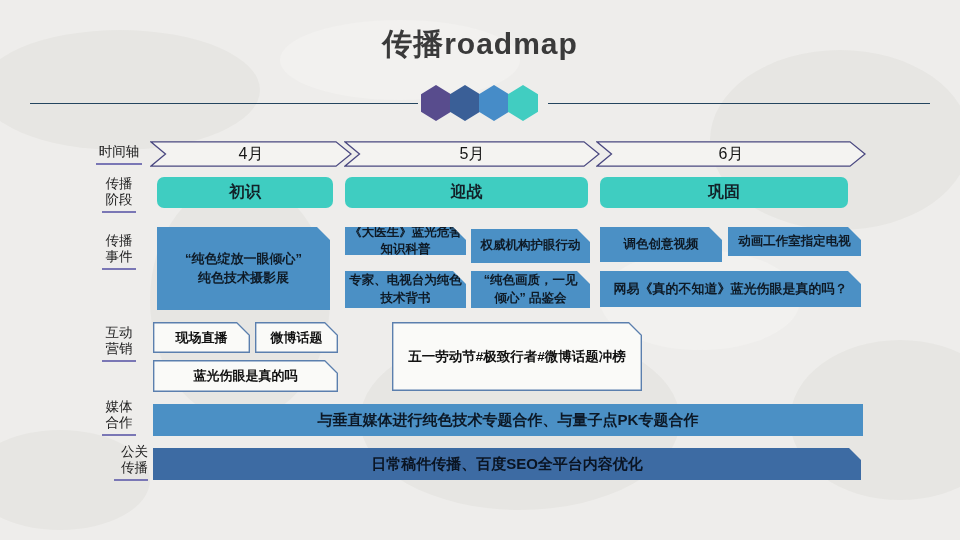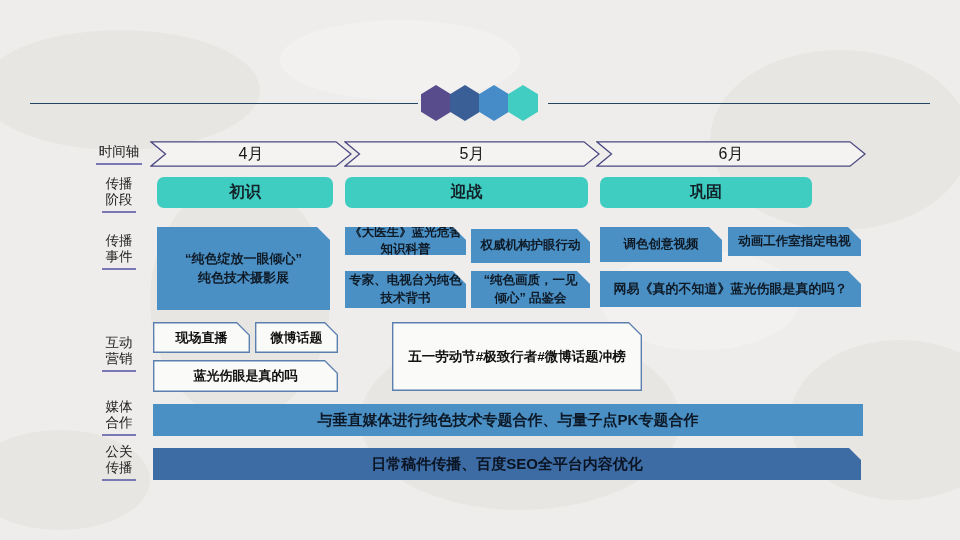--- a/index.html
+++ b/index.html
@@ -75,20 +75,21 @@
       <ellipse cx="840" cy="140" rx="130" ry="90"></ellipse>
       <ellipse cx="900" cy="420" rx="110" ry="80"></ellipse>
       <ellipse cx="60" cy="480" rx="90" ry="50"></ellipse>
     </g>
     <g fill="#f6f5f3">
       <ellipse cx="400" cy="60" rx="120" ry="40"></ellipse>
       <ellipse cx="700" cy="300" rx="100" ry="50"></ellipse>
     </g>
   </svg>
 
+  <h1 class="title">传播roadmap</h1>
 
   <div class="hline l"></div>
   <div class="hline r"></div>
   <div class="hexrow">
     <div class="hex hex1"></div>
     <div class="hex hex2"></div>
     <div class="hex hex3"></div>
     <div class="hex hex4"></div>
   </div>
 
@@ -99,31 +100,31 @@
   <div class="row-label" style="top:176px;">
     <span class="txt">传播
 阶段</span>
     <div class="ul" style="width:34px;"></div>
   </div>
   <div class="row-label" style="top:233px;">
     <span class="txt">传播
 事件</span>
     <div class="ul" style="width:34px;"></div>
   </div>
-  <div class="row-label" style="top:335px;">
+  <div class="row-label" style="top:325px;">
     <span class="txt">互动
 营销</span>
     <div class="ul" style="width:34px;"></div>
   </div>
   <div class="row-label" style="top:399px;">
     <span class="txt">媒体
 合作</span>
     <div class="ul" style="width:34px;"></div>
   </div>
-  <div class="row-label" style="top:444px;">
+  <div class="row-label" style="top:444px;align-items:flex-end;">
     <span class="txt">公关
 传播</span>
     <div class="ul" style="width:34px;"></div>
   </div>
 
   <div class="chevron" style="left:150px;width:202px;">
     <svg width="202" height="26" viewBox="0 0 202 26">
       <polygon points="0.8,0.8 186,0.8 201,13 186,25.2 0.8,25.2 15.5,13" fill="#f4f3f1" stroke="#4a4880" stroke-width="1.3"></polygon>
     </svg>
     <span class="mo">4月</span>
@@ -136,21 +137,21 @@
   </div>
   <div class="chevron" style="left:596px;width:270px;">
     <svg width="270" height="26" viewBox="0 0 270 26">
       <polygon points="0.8,0.8 254,0.8 269,13 254,25.2 0.8,25.2 15.5,13" fill="#f4f3f1" stroke="#4a4880" stroke-width="1.3"></polygon>
     </svg>
     <span class="mo">6月</span>
   </div>
 
   <div class="stage" style="left:157px;width:176px;">初识</div>
   <div class="stage" style="left:345px;width:243px;">迎战</div>
-  <div class="stage" style="left:600px;width:212px;">巩固</div>
+  <div class="stage" style="left:600px;width:248px;">巩固</div>
 
   <div class="bbox" style="left:157px;top:227px;width:173px;height:83px;font-size:13px;">“纯色绽放一眼倾心”
 纯色技术摄影展</div>
   <div class="bbox" style="left:345px;top:227px;width:121px;height:28px;">《大医生》蓝光危害
 知识科普</div>
   <div class="bbox" style="left:471px;top:229px;width:119px;height:34px;">权威机构护眼行动</div>
   <div class="bbox" style="left:345px;top:271px;width:121px;height:37px;">专家、电视台为纯色
 技术背书</div>
   <div class="bbox" style="left:471px;top:271px;width:119px;height:37px;">“纯色画质，一见
 倾心” 品鉴会</div>

